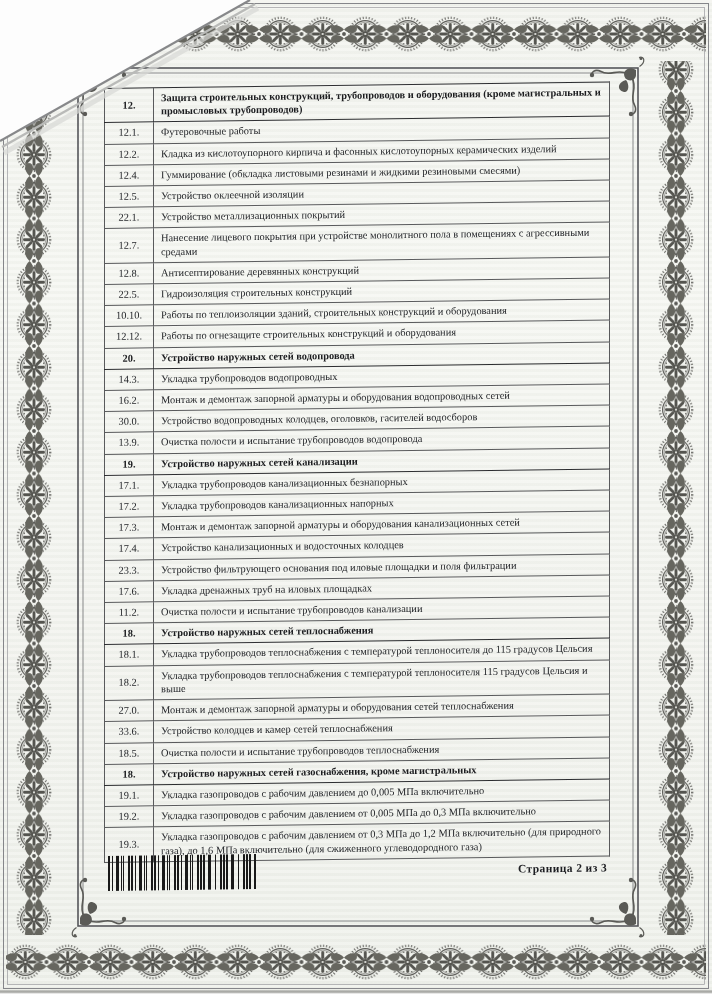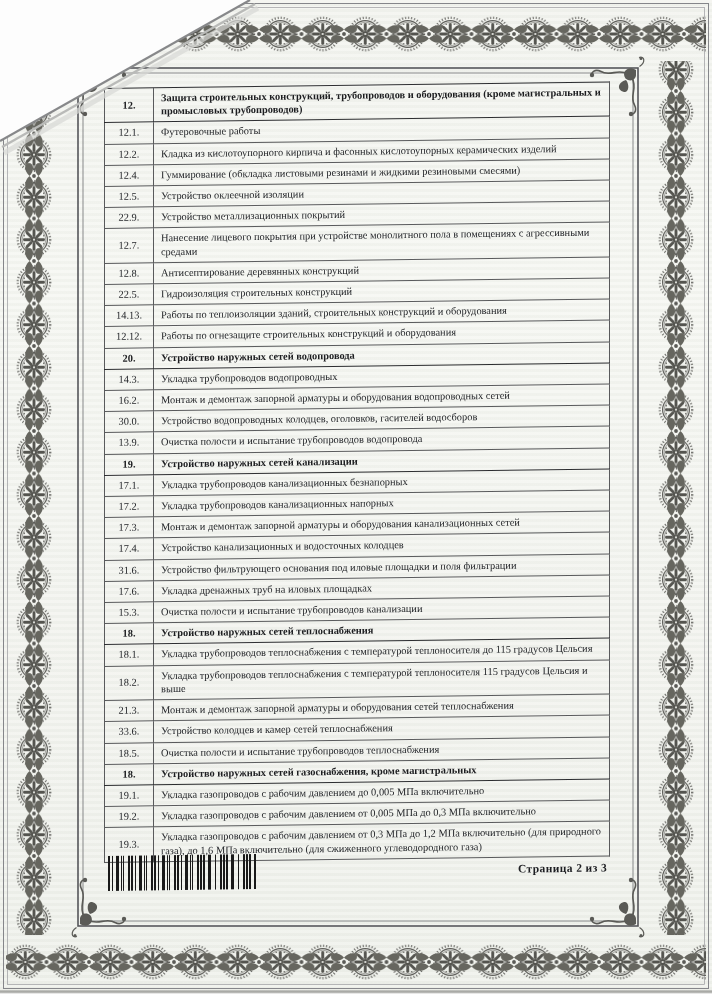--- a/index.html
+++ b/index.html
@@ -185,37 +185,37 @@
         </tr>
         <tr>
           <td class="num">12.4.</td>
           <td>Гуммирование (обкладка листовыми резинами и жидкими резиновыми смесями)</td>
         </tr>
         <tr>
           <td class="num">12.5.</td>
           <td>Устройство оклеечной изоляции</td>
         </tr>
         <tr>
-          <td class="num">22.9.</td>
+          <td class="num">22.1.</td>
           <td>Устройство металлизационных покрытий</td>
         </tr>
         <tr>
           <td class="num">12.7.</td>
           <td>Нанесение лицевого покрытия при устройстве монолитного пола в помещениях с агрессивными средами</td>
         </tr>
         <tr>
           <td class="num">12.8.</td>
           <td>Антисептирование деревянных конструкций</td>
         </tr>
         <tr>
           <td class="num">22.5.</td>
           <td>Гидроизоляция строительных конструкций</td>
         </tr>
         <tr>
-          <td class="num">14.13.</td>
+          <td class="num">10.10.</td>
           <td>Работы по теплоизоляции зданий, строительных конструкций и оборудования</td>
         </tr>
         <tr>
           <td class="num">12.12.</td>
           <td>Работы по огнезащите строительных конструкций и оборудования</td>
         </tr>
         <tr class="section">
           <td class="num">20.</td>
           <td>Устройство наружных сетей водопровода</td>
         </tr>
@@ -249,45 +249,45 @@
         </tr>
         <tr>
           <td class="num">17.3.</td>
           <td>Монтаж и демонтаж запорной арматуры и оборудования канализационных сетей</td>
         </tr>
         <tr>
           <td class="num">17.4.</td>
           <td>Устройство канализационных и водосточных колодцев</td>
         </tr>
         <tr>
-          <td class="num">31.6.</td>
+          <td class="num">23.3.</td>
           <td>Устройство фильтрующего основания под иловые площадки и поля фильтрации</td>
         </tr>
         <tr>
           <td class="num">17.6.</td>
           <td>Укладка дренажных труб на иловых площадках</td>
         </tr>
         <tr>
-          <td class="num">15.3.</td>
+          <td class="num">11.2.</td>
           <td>Очистка полости и испытание трубопроводов канализации</td>
         </tr>
         <tr class="section">
           <td class="num">18.</td>
           <td>Устройство наружных сетей теплоснабжения</td>
         </tr>
         <tr>
           <td class="num">18.1.</td>
           <td>Укладка трубопроводов теплоснабжения с температурой теплоносителя до 115 градусов Цельсия</td>
         </tr>
         <tr>
           <td class="num">18.2.</td>
           <td>Укладка трубопроводов теплоснабжения с температурой теплоносителя 115 градусов Цельсия и выше</td>
         </tr>
         <tr>
-          <td class="num">21.3.</td>
+          <td class="num">27.0.</td>
           <td>Монтаж и демонтаж запорной арматуры и оборудования сетей теплоснабжения</td>
         </tr>
         <tr>
           <td class="num">33.6.</td>
           <td>Устройство колодцев и камер сетей теплоснабжения</td>
         </tr>
         <tr>
           <td class="num">18.5.</td>
           <td>Очистка полости и испытание трубопроводов теплоснабжения</td>
         </tr>

